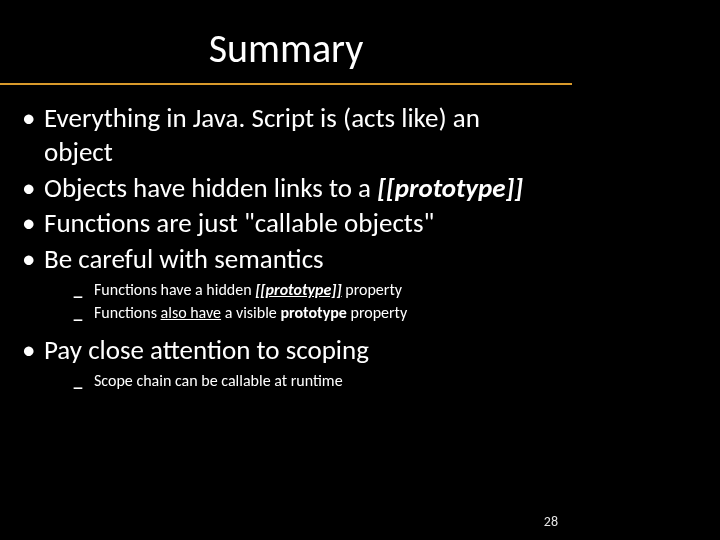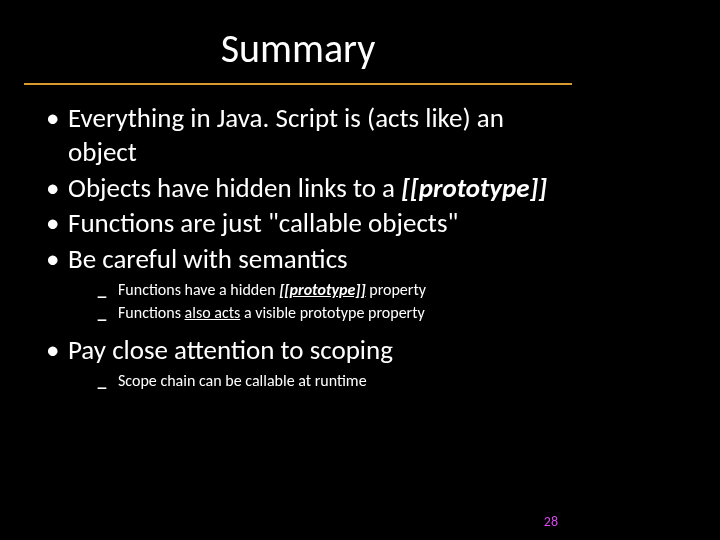--- a/index.html
+++ b/index.html
@@ -10,21 +10,20 @@
     background: #000;
     color: #fff;
     font-family: Calibri, "Segoe UI", Arial, sans-serif;
     overflow: hidden;
   }
   .slide {
     width: 572px;
     height: 540px;
     position: relative;
     box-sizing: border-box;
-    padding-left: 24px;
   }
   .title-wrap {
     padding-top: 24px;
     text-align: center;
   }
   .title {
     font-size: 40px;
     font-weight: 400;
     color: #fff;
     display: inline-block;
@@ -72,28 +71,28 @@
   }
   .bullets-l2 > li::before {
     content: "–";
     position: absolute;
     left: 0;
     top: 0;
     color: #fff;
     font-size: 24px;
   }
   .bi { font-weight: bold; font-style: italic; }
-  .b  { font-weight: normal; }
+  .b  { font-weight: bold; }
   .u  { text-decoration: underline; }
   .page-num {
     position: absolute;
     right: 14px;
     bottom: 10px;
     font-size: 14px;
-    color: #d946ef;
+    color: #e5e5e5;
   }
 </style>
 </head>
 <body>
 
 <div class="slide">
   <div class="title-wrap">
     <div class="title">Summary</div>
   </div>
   <hr class="rule">
@@ -112,21 +111,21 @@
         <span>Functions are just "callable objects"</span>
       </li>
 
       <li>
         <span>Be careful with semantics</span>
         <ul class="bullets-l2">
           <li>
             <span>Functions have a hidden </span><span class="bi u">[[prototype]]</span><span> property</span>
           </li>
           <li>
-            <span>Functions </span><span class="u">also acts</span><span> a visible </span><span class="b">prototype</span><span> property</span>
+            <span>Functions </span><span class="u">also have</span><span> a visible </span><span class="b">prototype</span><span> property</span>
           </li>
         </ul>
       </li>
 
       <li>
         <span>Pay close attention to scoping</span>
         <ul class="bullets-l2">
           <li>
             <span>Scope chain can be callable at runtime</span>
           </li>

